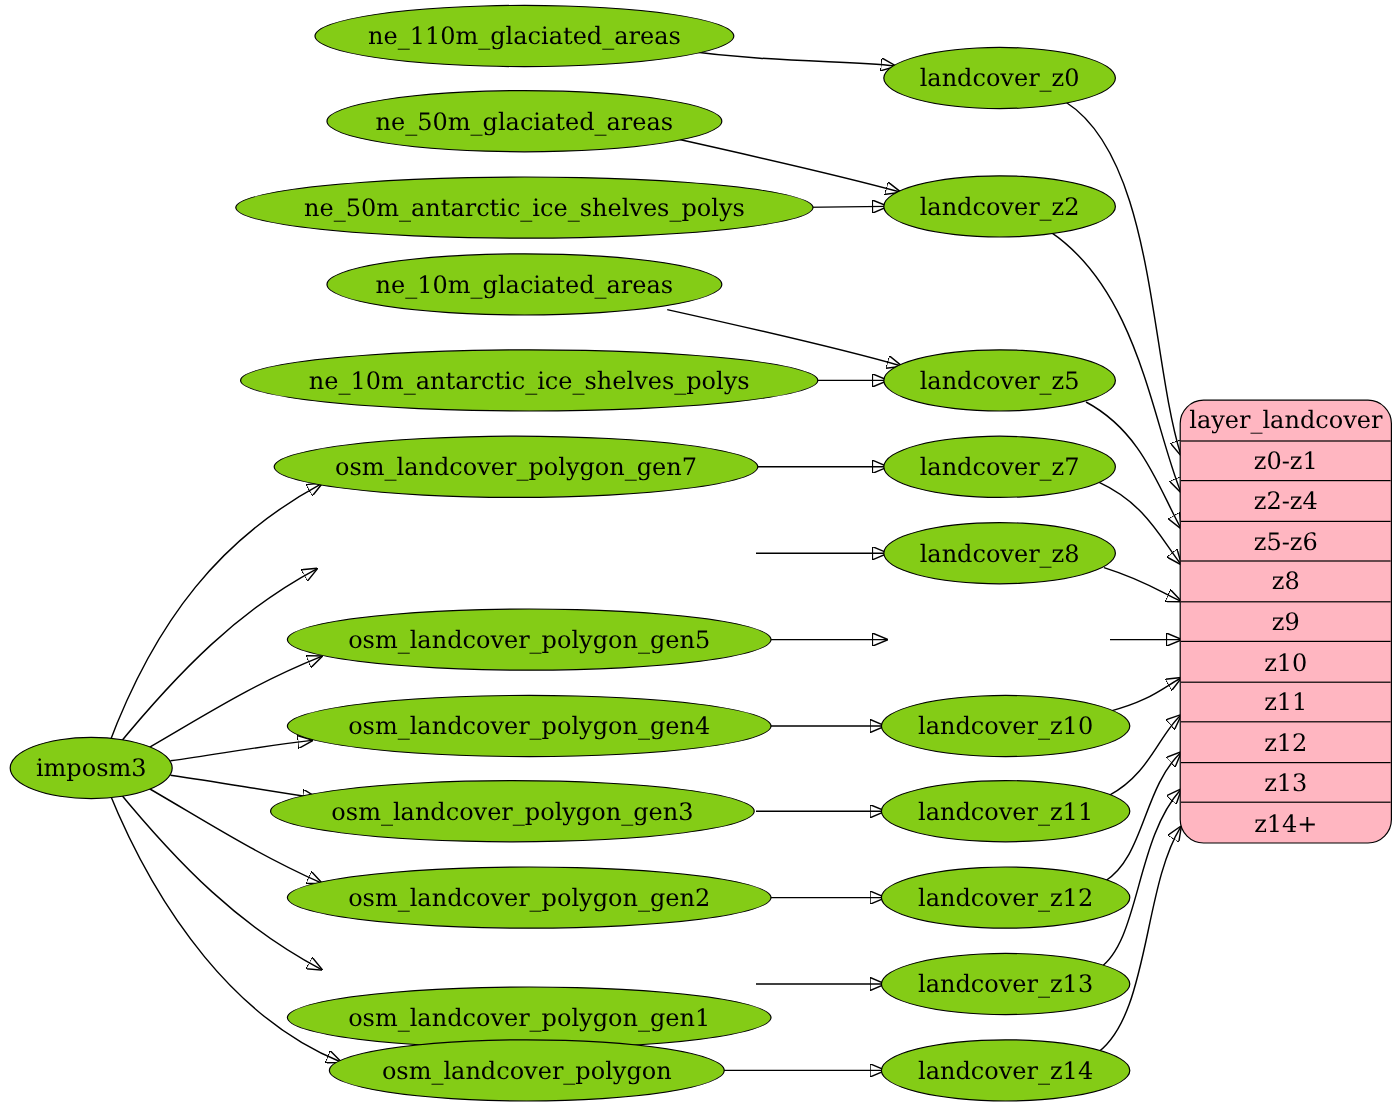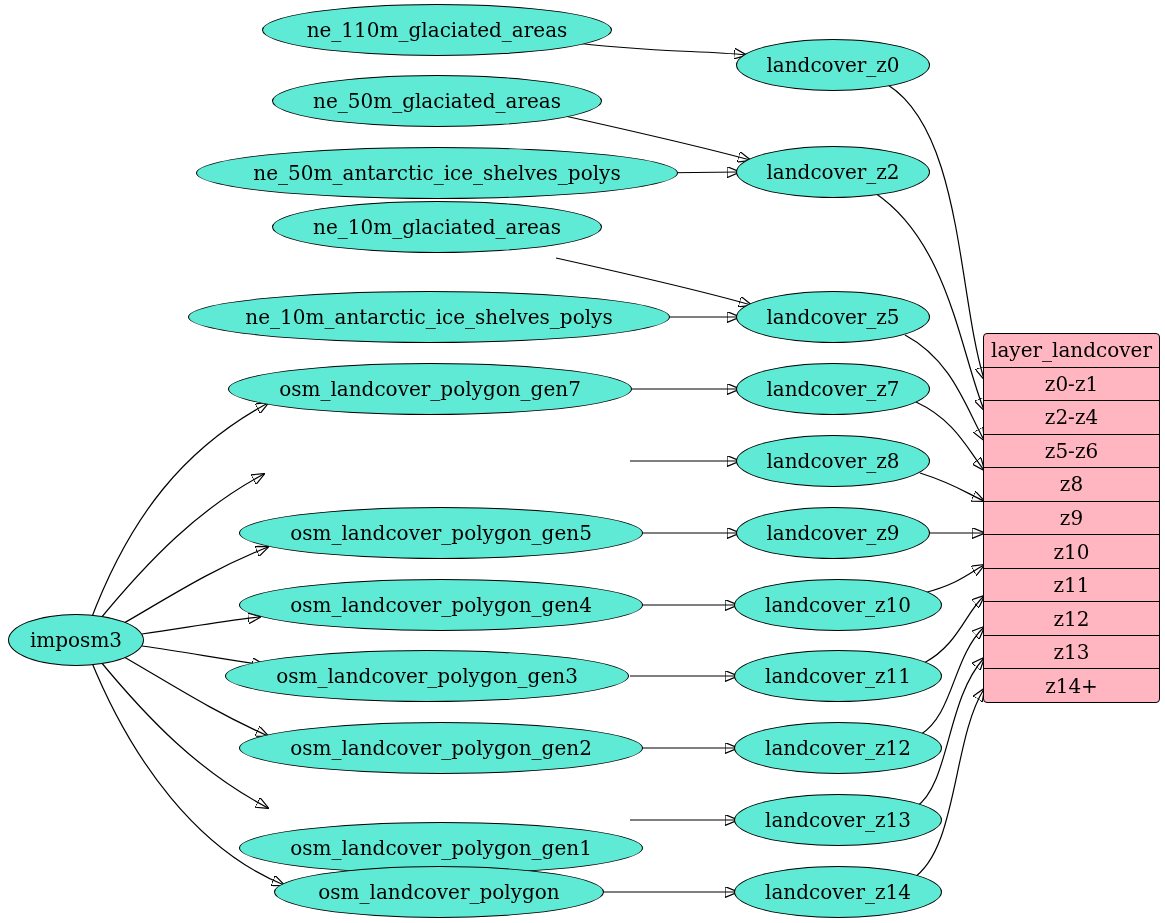--- a/index.html
+++ b/index.html
@@ -8,33 +8,33 @@
     width:1165px;height:923px;
     background:#ffffff;
     font-family:"DejaVu Serif","Liberation Serif",serif;
     font-size:20px;color:#000;
     overflow:hidden;
   }
   svg.edges{position:absolute;left:0;top:0;z-index:1;}
   svg.edges path{fill:none;stroke:#000;stroke-width:1.2px;}
   .node{
     position:absolute;z-index:2;
-    background:#5eead4;
+    background:#84cc16;
     border:1px solid #000;
     border-radius:50%;
     display:flex;align-items:center;justify-content:center;
     white-space:nowrap;
     box-sizing:border-box;
   }
   .tbl{
     position:absolute;z-index:2;
     left:983px;top:333px;width:177px;height:370px;
     background:#ffb6c1;
     border:1px solid #000;
-    border-radius:4px;
+    border-radius:20px;
     display:flex;flex-direction:column;
     box-sizing:border-box;
     overflow:hidden;
   }
   .tbl-title,.tbl-row{
     flex:1;
     display:flex;align-items:center;justify-content:center;
     line-height:1;
   }
   .tbl-row{border-top:1px solid #000;}
@@ -85,36 +85,35 @@
     <path d="M 920,735 C 954,714 952,658 984,627" marker-end="url(#arw)"></path>
     <path d="M 916,807 C 950,784 946,700 984,658" marker-end="url(#arw)"></path>
     <path d="M 912,879 C 958,850 952,740 984,689" marker-end="url(#arw)"></path>
   </svg>
 
   <div class="node" style="left:8px;top:614px;width:136px;height:52px">imposm3</div>
 
   <div class="node" style="left:262px;top:4px;width:350px;height:52px">ne_110m_glaciated_areas</div>
   <div class="node" style="left:272px;top:75px;width:330px;height:52px">ne_50m_glaciated_areas</div>
   <div class="node" style="left:196px;top:147px;width:482px;height:52px">ne_50m_antarctic_ice_shelves_polys</div>
-  <div class="node" style="left:272px;top:201px;width:330px;height:52px">ne_10m_glaciated_areas</div>
-  <div class="node" style="left:188px;top:291px;width:482px;height:52px">ne_10m_antarctic_ice_shelves_polys</div>
+  <div class="node" style="left:272px;top:211px;width:330px;height:52px">ne_10m_glaciated_areas</div>
+  <div class="node" style="left:200px;top:291px;width:482px;height:52px">ne_10m_antarctic_ice_shelves_polys</div>
   <div class="node" style="left:228px;top:363px;width:404px;height:52px">osm_landcover_polygon_gen7</div>
   <div class="node" style="left:239px;top:507px;width:404px;height:52px">osm_landcover_polygon_gen5</div>
   <div class="node" style="left:239px;top:579px;width:404px;height:52px">osm_landcover_polygon_gen4</div>
   <div class="node" style="left:225px;top:650px;width:404px;height:52px">osm_landcover_polygon_gen3</div>
   <div class="node" style="left:239px;top:722px;width:404px;height:52px">osm_landcover_polygon_gen2</div>
   <div class="node" style="left:239px;top:822px;width:404px;height:52px">osm_landcover_polygon_gen1</div>
   <div class="node" style="left:274px;top:866px;width:330px;height:52px">osm_landcover_polygon</div>
 
   <div class="node" style="left:736px;top:39px;width:194px;height:52px">landcover_z0</div>
   <div class="node" style="left:736px;top:146px;width:194px;height:52px">landcover_z2</div>
   <div class="node" style="left:736px;top:291px;width:194px;height:52px">landcover_z5</div>
   <div class="node" style="left:736px;top:363px;width:194px;height:52px">landcover_z7</div>
   <div class="node" style="left:736px;top:435px;width:194px;height:52px">landcover_z8</div>
-  <div class="node" style="left:736px;top:507px;width:194px;height:52px">landcover_z9</div>
   <div class="node" style="left:734px;top:579px;width:208px;height:52px">landcover_z10</div>
   <div class="node" style="left:734px;top:650px;width:208px;height:52px">landcover_z11</div>
   <div class="node" style="left:734px;top:722px;width:208px;height:52px">landcover_z12</div>
   <div class="node" style="left:734px;top:794px;width:208px;height:52px">landcover_z13</div>
   <div class="node" style="left:734px;top:866px;width:208px;height:52px">landcover_z14</div>
 
   <div class="tbl">
     <div class="tbl-title">layer_landcover</div>
     <div class="tbl-row">z0-z1</div>
     <div class="tbl-row">z2-z4</div>

